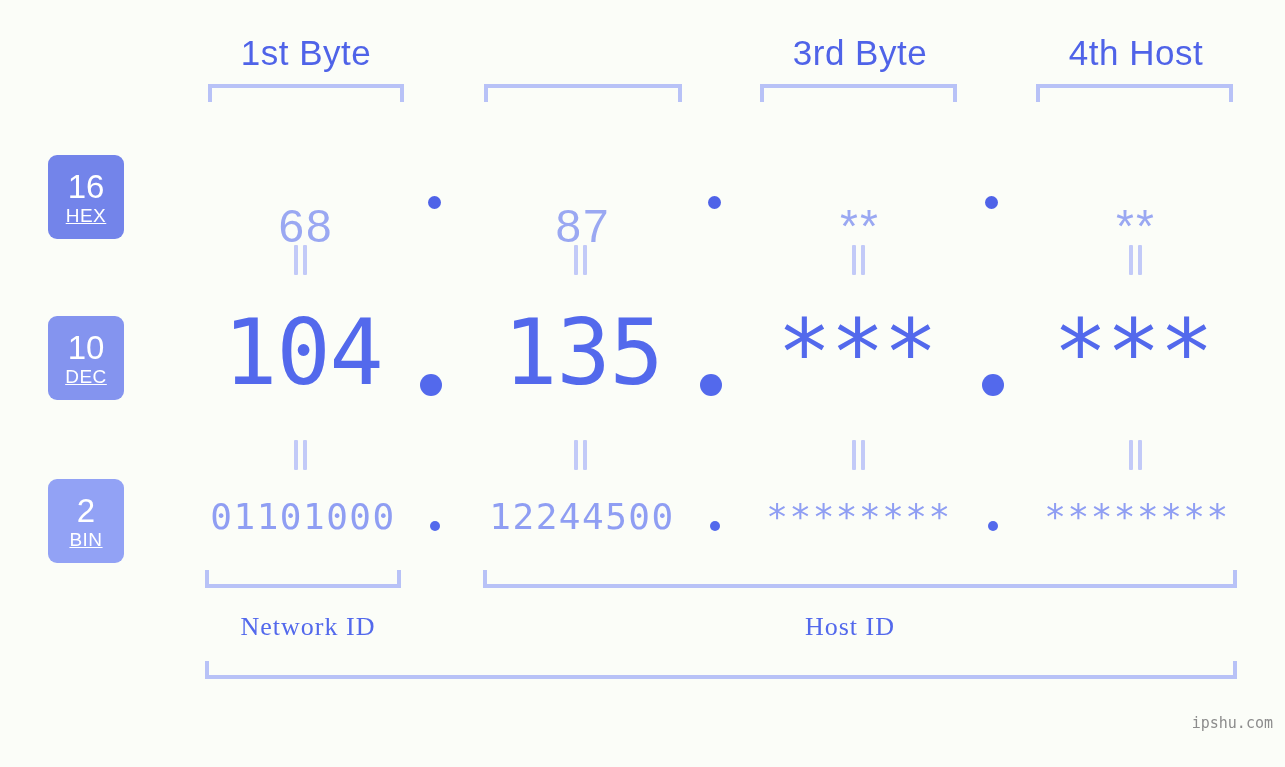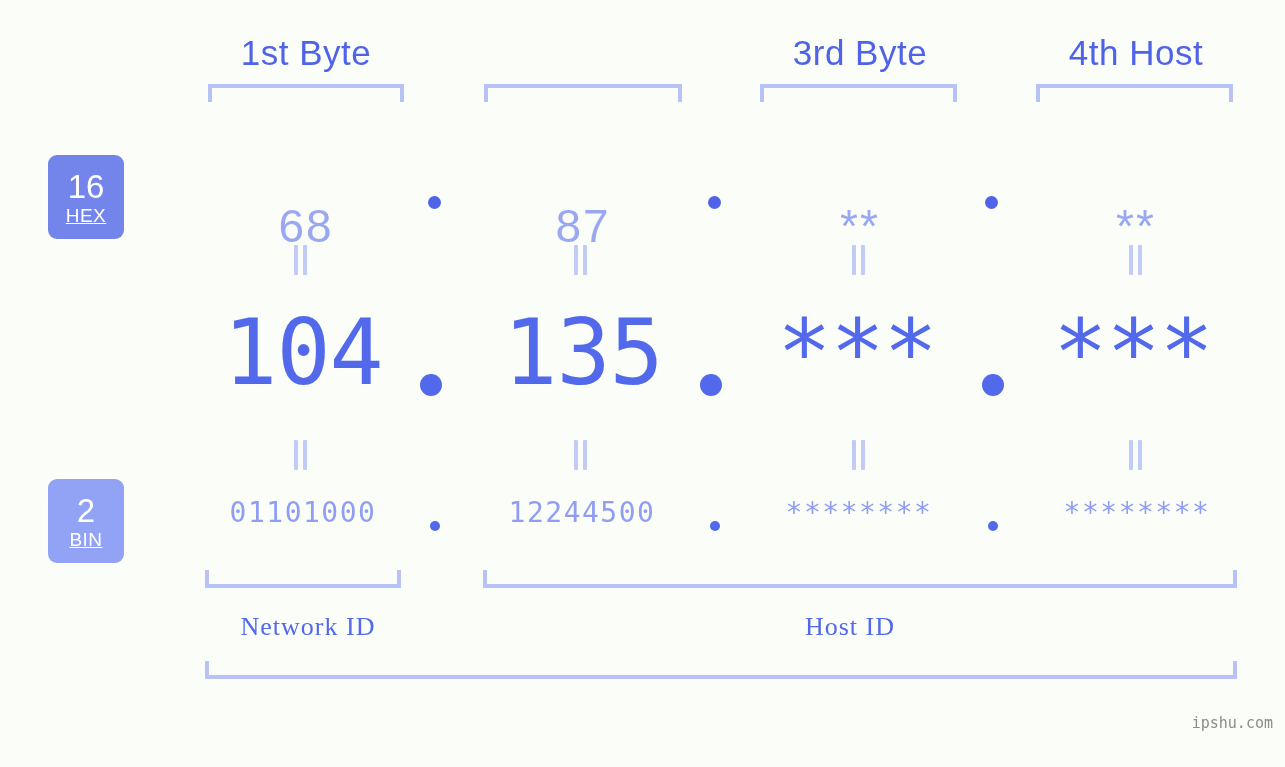--- a/index.html
+++ b/index.html
@@ -115,21 +115,21 @@
     height: 22px;
     border-radius: 50%;
     background: #5369ec;
   }
 
   
   .row-bin .value-cell {
     top: 496px;
     width: 230px;
     font-family: "DejaVu Sans Mono", monospace;
-    font-size: 28px;
+    font-size: 36px;
     color: #8f9ef3;
     letter-spacing: 1.5px;
   }
   .row-bin .dot {
     position: absolute;
     top: 521px;
     width: 10px;
     height: 10px;
     border-radius: 50%;
     background: #5369ec;
@@ -214,20 +214,24 @@
   <div class="byte-label" style="left:1026px">4th Host</div>
 
   <div class="top-bracket" style="left:208px;  width:196px"></div>
   <div class="top-bracket" style="left:484px;  width:198px"></div>
   <div class="top-bracket" style="left:760px;  width:197px"></div>
   <div class="top-bracket" style="left:1036px; width:197px"></div>
 
   <div class="badge" id="badge-hex">
     <span class="num">16</span>
     <span class="nm">HEX</span>
+  </div>
+  <div class="badge" id="badge-dec">
+    <span class="num">10</span>
+    <span class="nm">DEC</span>
   </div>
   <div class="badge" id="badge-bin">
     <span class="num">2</span>
     <span class="nm">BIN</span>
   </div>
 
   <div class="row-hex">
     <div class="value-cell" style="left:196px">68</div>
     <div class="value-cell" style="left:473px">87</div>
     <div class="value-cell" style="left:750px">**</div>

